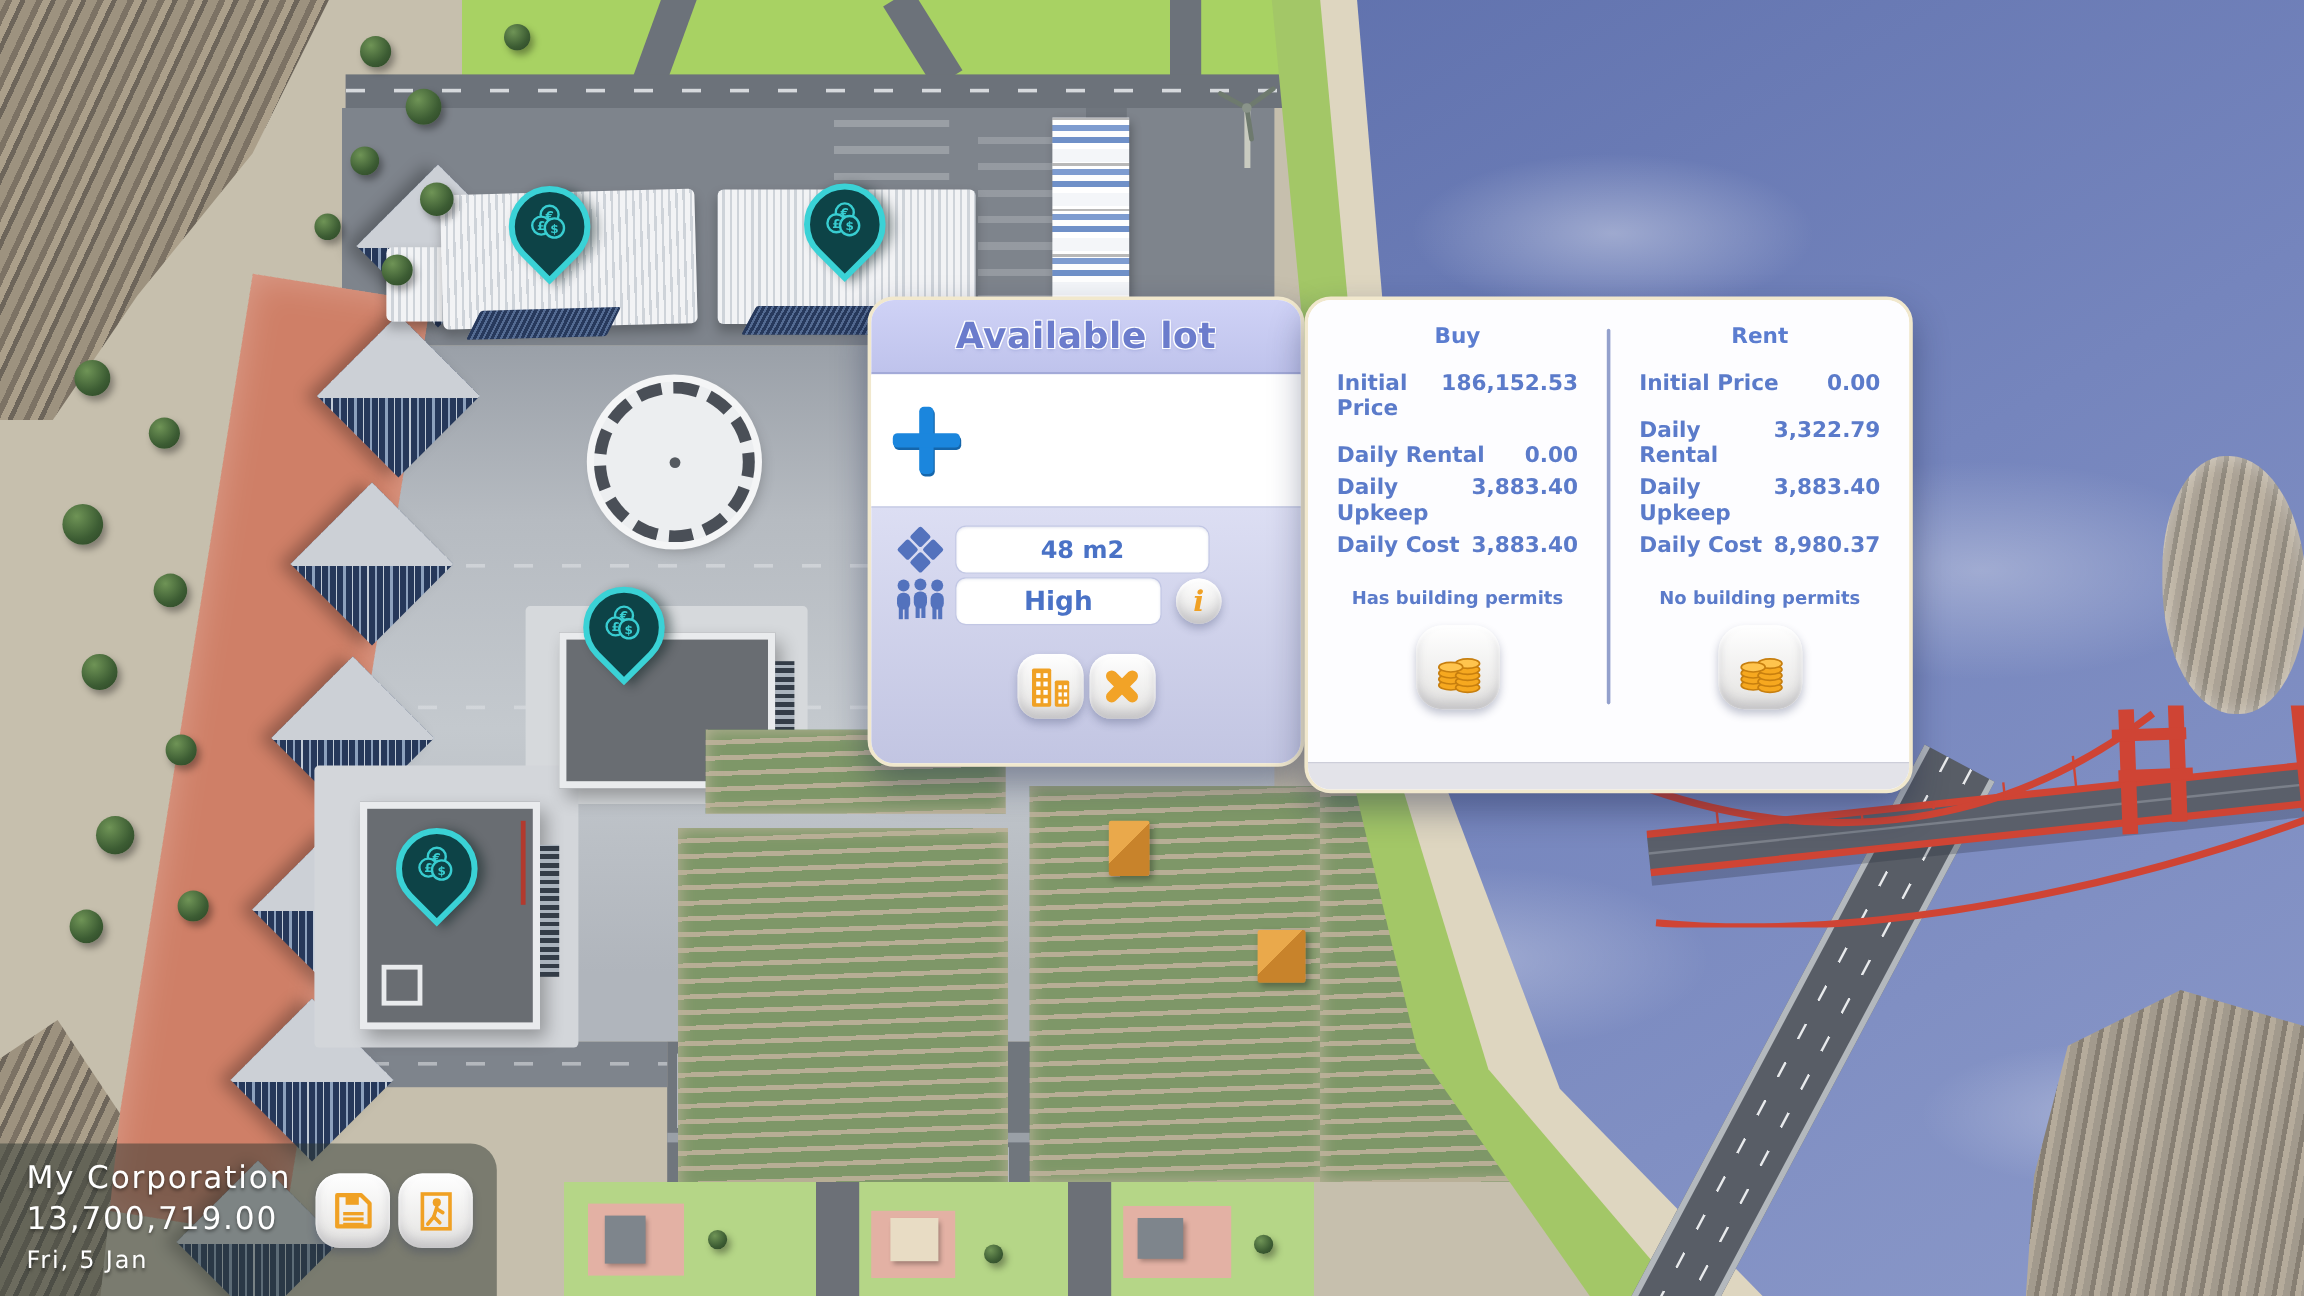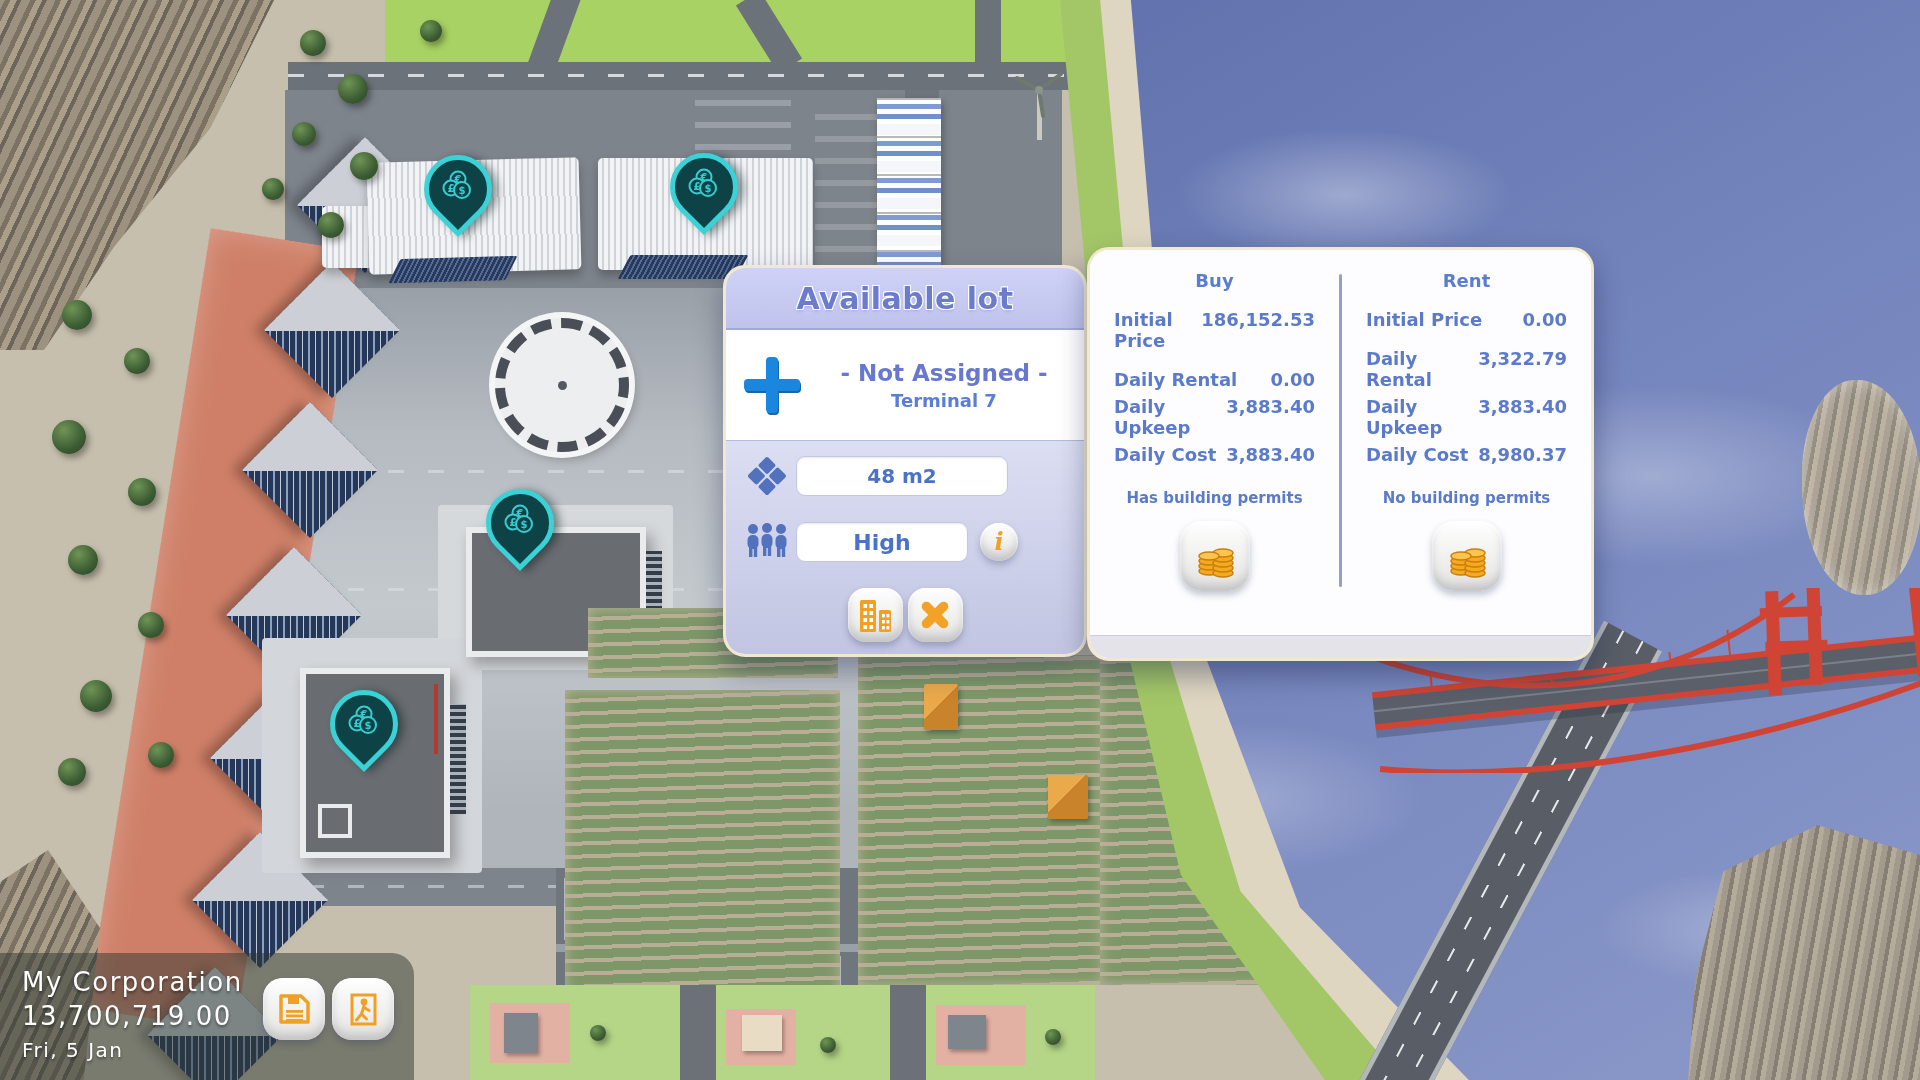--- a/index.html
+++ b/index.html
@@ -26,21 +26,21 @@
              border-radius:50% 50% 50% 0;transform:rotate(-45deg);box-shadow:3px 5px 9px rgba(0,25,25,.45);}
   .pin svg{position:absolute;left:13px;top:11px;}
   
   .panel{border:3px solid #f1e8cd;border-radius:22px;box-shadow:0 14px 28px rgba(22,32,70,.4);
          overflow:hidden;display:flex;flex-direction:column;background:#fff;}
   .phead{height:60px;flex:0 0 60px;background:linear-gradient(#cfd2f6,#bfc3ec);border-bottom:2px solid #a3aad8;
          display:flex;align-items:center;justify-content:center;color:#6b7ccc;font-size:30px;font-weight:600;
          letter-spacing:.5px;text-shadow:-1px -1px 0 #fff,1px -1px 0 #fff,-1px 1px 0 #fff,1px 1px 0 #fff,0 2px 3px rgba(110,120,190,.35);}
   .lot-top{height:110px;flex:0 0 110px;background:#fff;display:flex;align-items:center;}
   .lot-bottom{flex:1;background:linear-gradient(#dcdef3,#c2c5e2);border-top:1px solid #b4badc;padding-top:15px;}
-  .lrow{display:flex;align-items:center;margin:0 0 26px 18px;}
+  .lrow{display:flex;align-items:center;margin:0 0 3px 18px;}
   .ibox{width:46px;display:flex;justify-content:center;}
   .fld{background:#fff;border:1px solid #c2c7e4;border-radius:9px;height:38px;display:flex;align-items:center;
        justify-content:center;color:#4a72c6;font-weight:700;font-size:20px;box-shadow:inset 0 1px 2px rgba(90,100,160,.15);}
   .emb{background:linear-gradient(#ffffff,#e4e3e1);box-shadow:0 4px 7px rgba(40,50,90,.28),inset 0 2px 3px #fff,inset 0 -6px 9px rgba(110,110,125,.28);
        display:flex;align-items:center;justify-content:center;cursor:pointer;border:none;}
   .acq-body{flex:1;display:flex;background:#fdfdff;}
   .acq-col{flex:1;display:flex;flex-direction:column;align-items:center;padding-top:20px;}
   .acq-div{width:3px;background:#93a0cc;margin:24px 0 48px;border-radius:2px;}
   .colhead{color:#5b7dd0;font-size:18px;font-weight:700;text-shadow:0 1px 0 #fff;}
   .rows{width:100%;padding:18px 24px 0;box-sizing:border-box;}
@@ -279,38 +279,34 @@
           <circle cx="25" cy="24" r="8"></circle>
       </g>
       <g fill="#38cdd1" font-family="DejaVu Sans,sans-serif" font-size="10" font-weight="bold" text-anchor="middle">
         <text x="21" y="17">€</text>
           <text x="14" y="26">£</text>
           <text x="25" y="28">$</text>
       </g>
     </svg>
   </div>
 
-  <section class="a panel" style="left:723px;top:265px;width:358px;height:386px;">
+  <section class="a panel" style="left:723px;top:247px;width:358px;height:386px;">
     <header class="phead">Available lot</header>
     <div class="lot-top">
       <div style="width:92px;display:flex;justify-content:center;">
         <svg width="64" height="64" viewBox="0 0 64 64">
           <g fill="#1566ab">
               <rect x="27" y="6" width="12" height="56" rx="4"></rect>
               <rect x="5" y="28" width="56" height="12" rx="4"></rect>
             </g>
           <g fill="#1b86dd">
               <rect x="26" y="4" width="12" height="56" rx="4"></rect>
               <rect x="4" y="26" width="56" height="12" rx="4"></rect>
             </g>
         </svg>
-      </div>
-      <div style="flex:1;text-align:center;padding-right:14px;">
-        <div style="color:#6877d0;font-size:23px;font-weight:700;">- Not Assigned -</div>
-        <div style="color:#5a7ed6;font-size:18px;font-weight:600;margin-top:4px;">Terminal 7</div>
       </div>
     </div>
     <div class="lot-bottom">
       <div class="lrow">
         <span class="ibox">
           <svg width="40" height="40" viewBox="0 0 40 40">
               <g transform="rotate(45 20 20)" fill="#5372bd">
             <rect x="6" y="6" width="13" height="13" rx="2"></rect>
                 <rect x="21" y="6" width="13" height="13" rx="2"></rect>
             <rect x="6" y="21" width="13" height="13" rx="2"></rect>

